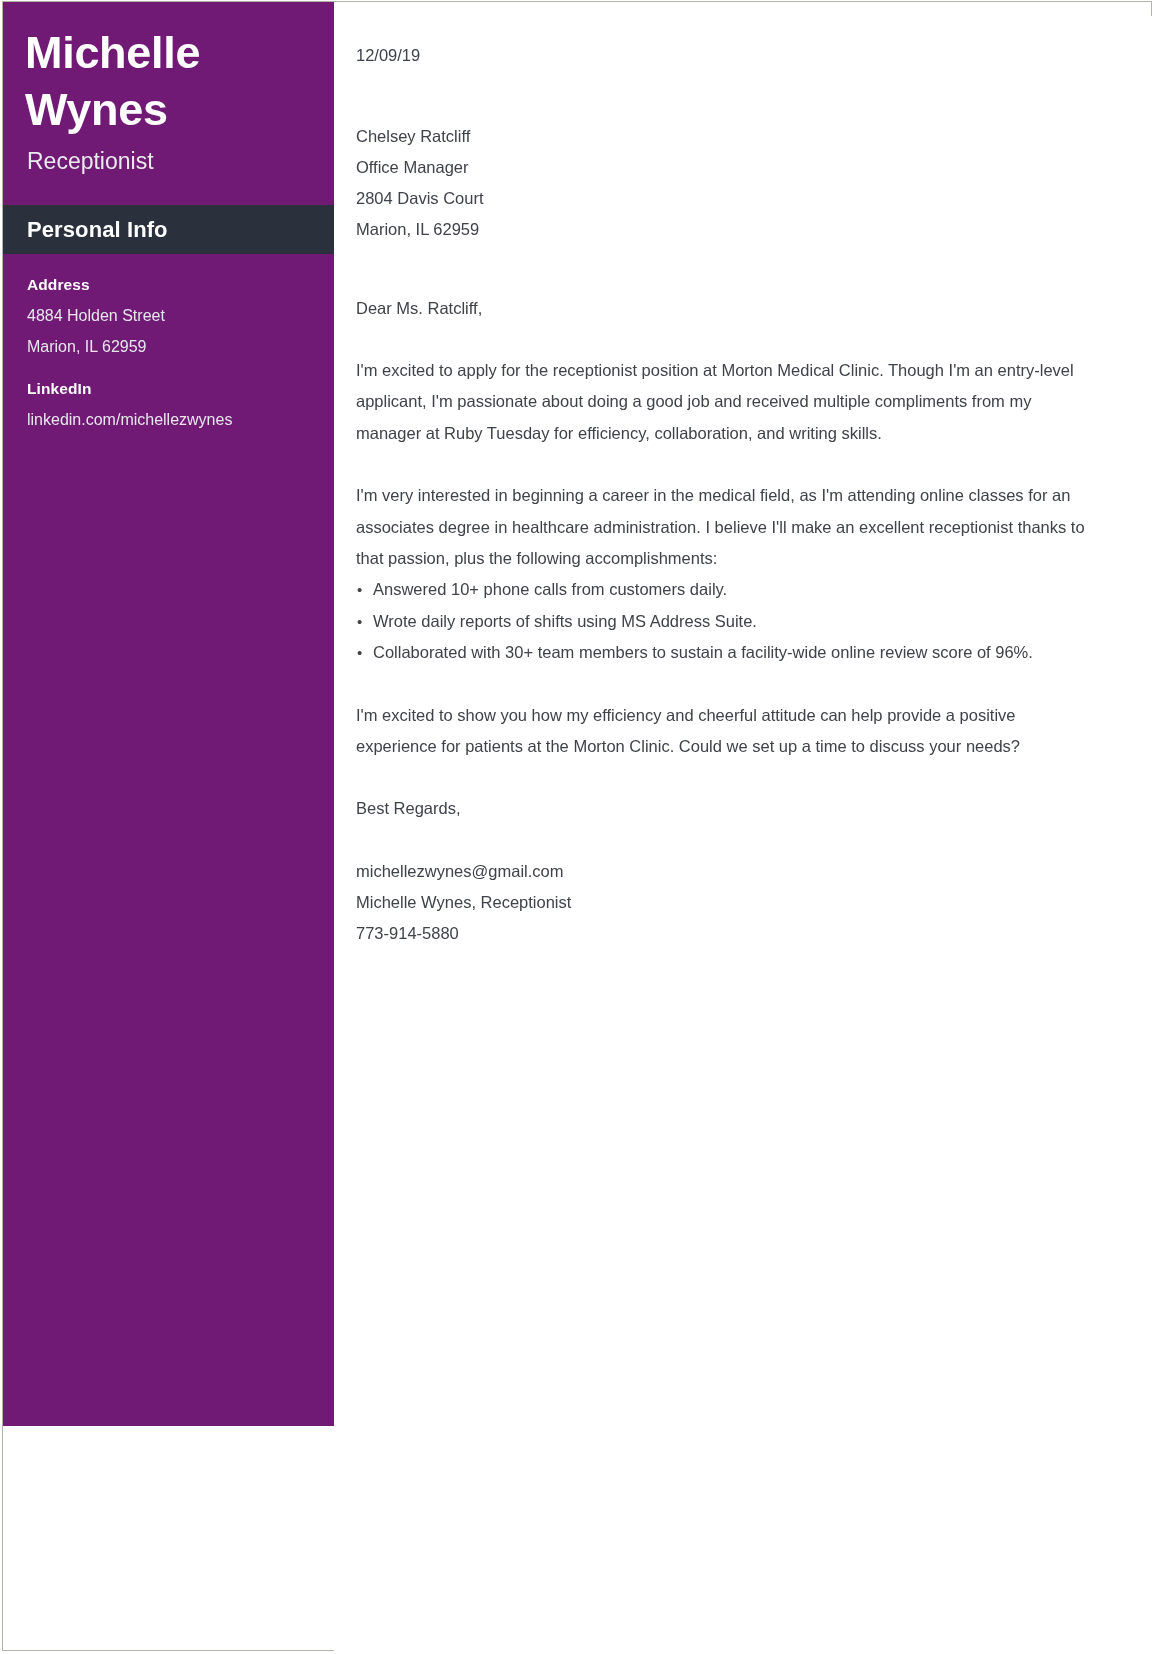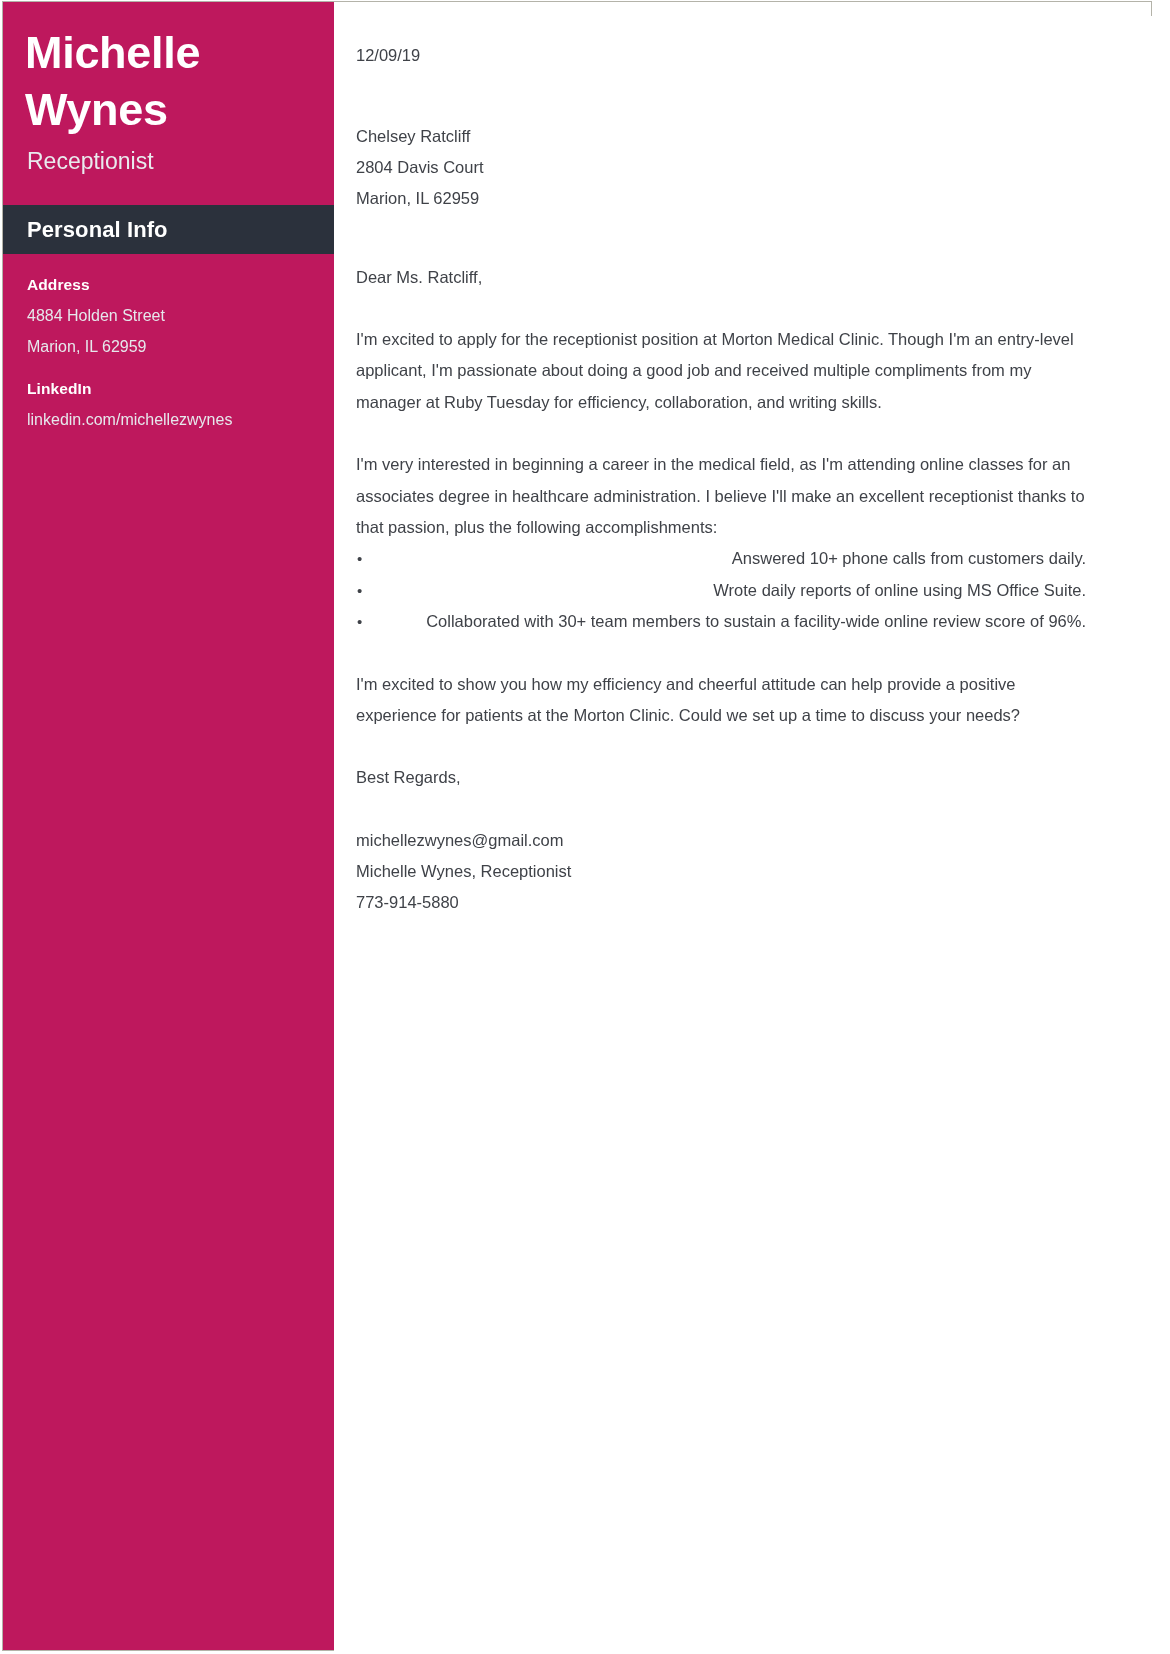--- a/index.html
+++ b/index.html
@@ -32,22 +32,22 @@
     box-sizing: border-box;
     pointer-events: none;
   }
 
   
   .sidebar {
     position: absolute;
     left: 3px;
     top: 2px;
     width: 331px;
-    height: 1648px;
-    background: #be185d;
+    height: 1424px;
+    background: #701a75;
     box-sizing: border-box;
     color: #ffffff;
   }
 
   .sb-name {
     margin: 0;
     padding: 22px 20px 0 22px;
     font-size: 45px;
     line-height: 57px;
     font-weight: bold;
@@ -153,21 +153,20 @@
     margin: 0 0 31px 0;
     padding: 0;
     max-width: 730px;
   }
   .ltr-bullets li {
     position: relative;
     padding-left: 17px;
     font-size: 16.5px;
     line-height: 31.4px;
     color: #3f4248;
-    text-align: right;
   }
   .ltr-bullets li::before {
     content: "\2022";
     position: absolute;
     left: 1px;
     top: 0;
     font-size: 15px;
     line-height: 31.4px;
     color: #3f4248;
   }
@@ -217,33 +216,34 @@
 
     </div>
   </aside>
 
   <main class="letter">
 
     <div class="ltr-date">12/09/19</div>
 
     <div class="ltr-recipient">
       <div class="rline">Chelsey Ratcliff</div>
+      <div class="rline">Office Manager</div>
       <div class="rline">2804 Davis Court</div>
       <div class="rline">Marion, IL 62959</div>
     </div>
 
     <div class="ltr-salutation">Dear Ms. Ratcliff,</div>
 
     <p class="ltr-para">I'm excited to apply for the receptionist position at Morton Medical Clinic. Though I'm an entry-level applicant, I'm passionate about doing a good job and received multiple compliments from my manager at Ruby Tuesday for efficiency, collaboration, and writing skills.</p>
 
     <p class="ltr-para tight">I'm very interested in beginning a career in the medical field, as I'm attending online classes for an associates degree in healthcare administration. I believe I'll make an excellent receptionist thanks to that passion, plus the following accomplishments:</p>
 
     <ul class="ltr-bullets">
       <li>Answered 10+ phone calls from customers daily.</li>
-      <li>Wrote daily reports of online using MS Office Suite.</li>
+      <li>Wrote daily reports of shifts using MS Address Suite.</li>
       <li>Collaborated with 30+ team members to sustain a facility-wide online review score of 96%.</li>
     </ul>
 
     <p class="ltr-para">I'm excited to show you how my efficiency and cheerful attitude can help provide a positive experience for patients at the Morton Clinic. Could we set up a time to discuss your needs?</p>
 
     <div class="ltr-closing">Best Regards,</div>
 
     <div class="ltr-sign">
       <div class="sline">michellezwynes@gmail.com</div>
       <div class="sline">Michelle Wynes, Receptionist</div>

